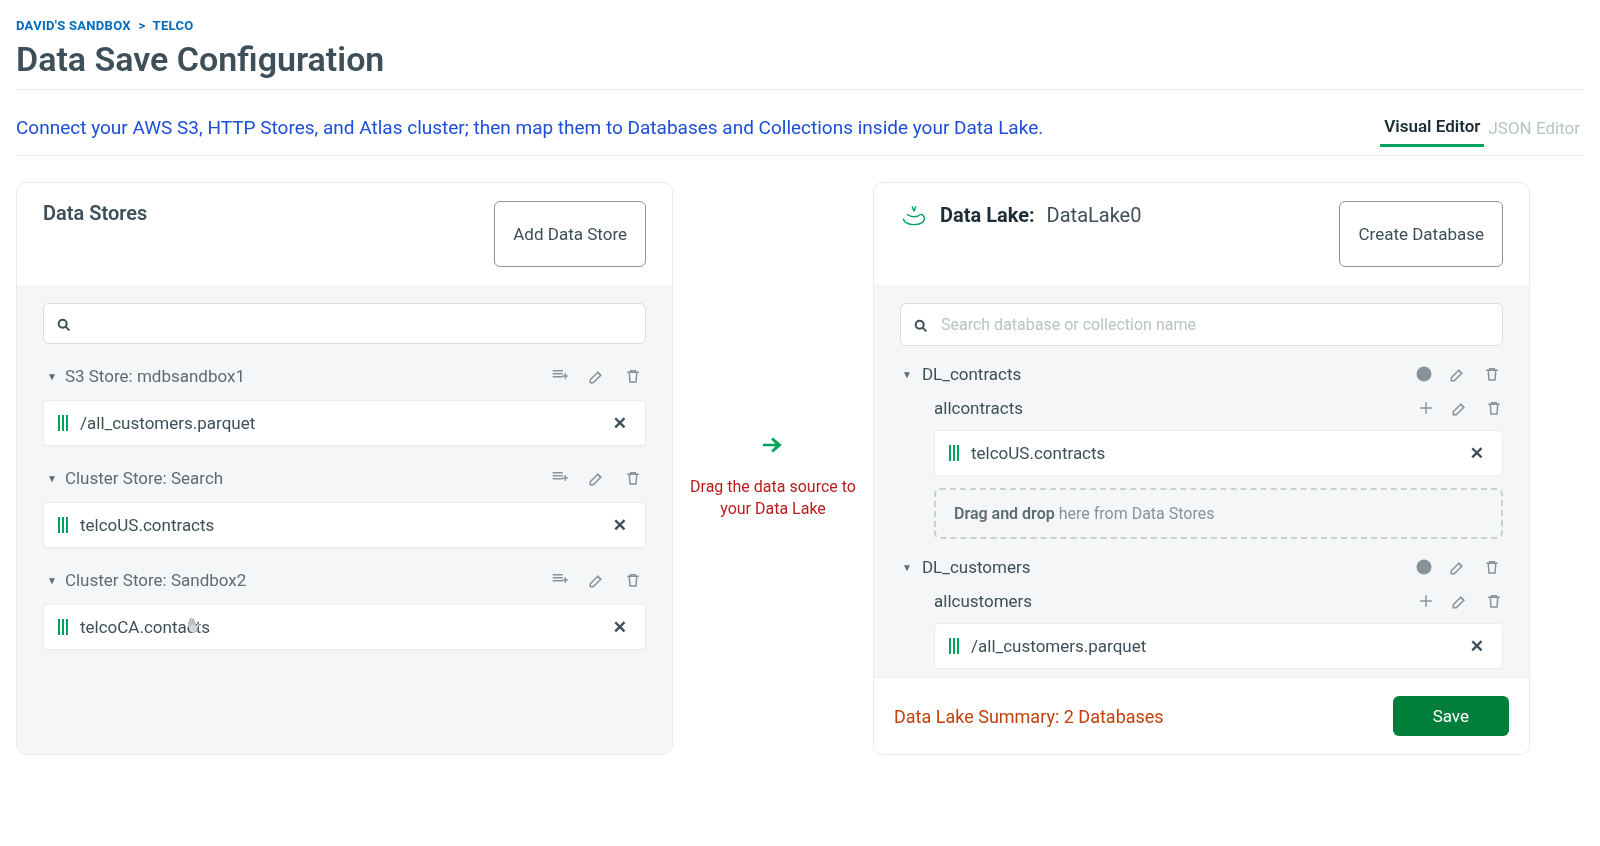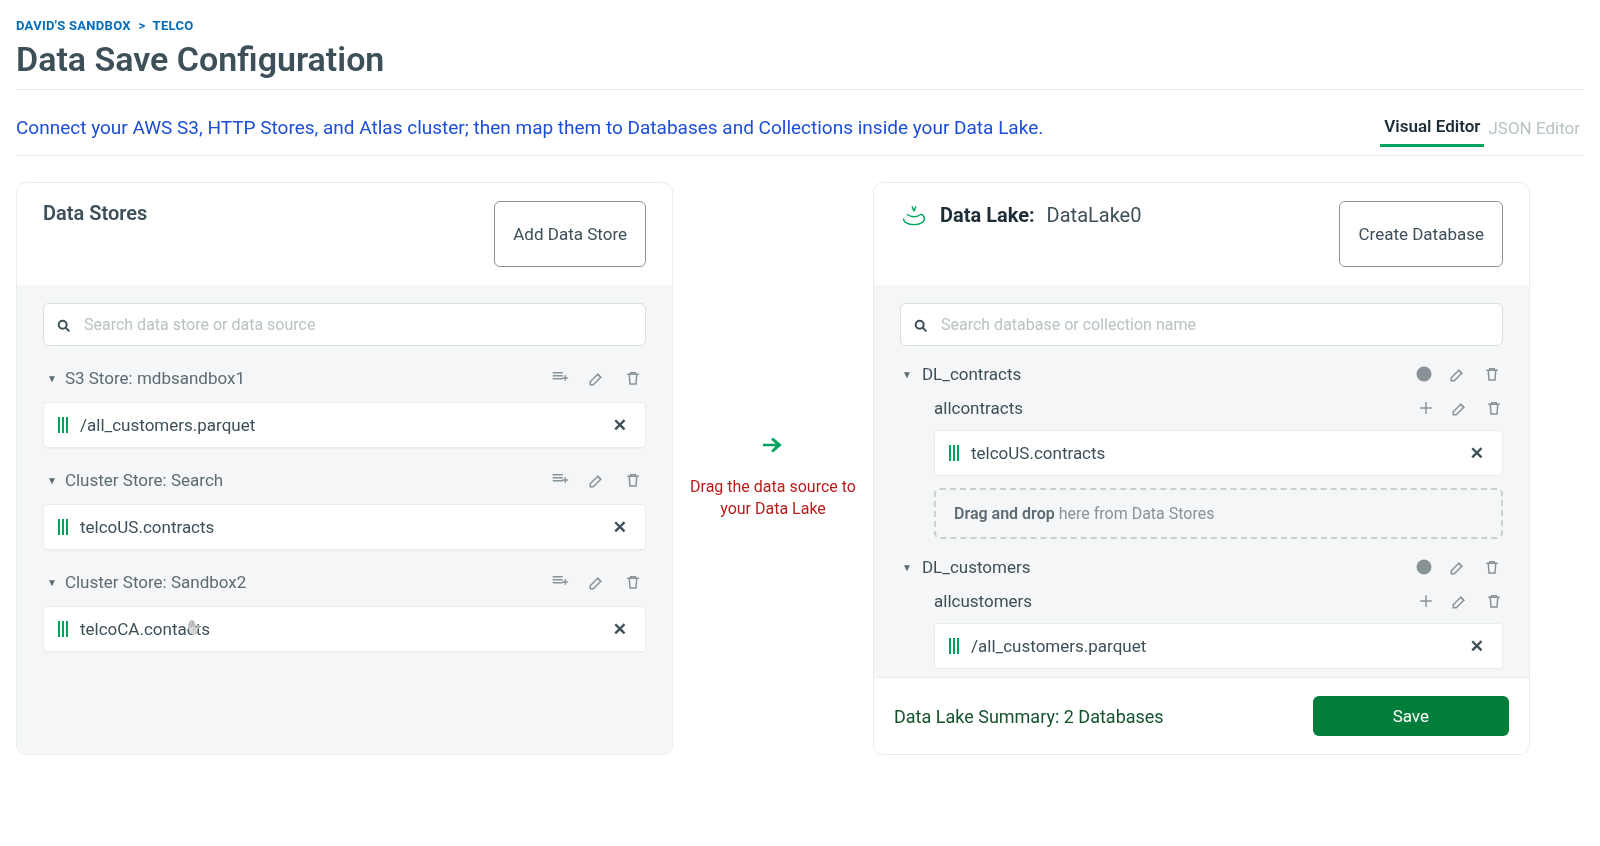--- a/index.html
+++ b/index.html
@@ -210,28 +210,28 @@
   .dropzone b { color:#5D6C74; font-weight:600; }
 
   .footer {
     border-top:1px solid #E8EDEB;
     background:#fff;
     display:flex;
     justify-content: space-between;
     align-items:center;
     padding: 18px 20px;
   }
-  .footer .summary { font-size:18px; color:#14532d; }
+  .footer .summary { font-size:18px; color:#c2410c; }
   .btn-primary {
     background:#007E3A;
     color:#fff;
     border:none;
     border-radius:6px;
     font-size:17px;
-    padding: 10px 80px;
+    padding: 10px 40px;
     cursor:pointer;
     font-family: inherit;
   }
 
   .arrow {
     color:#00A35B;
     font-size:34px;
     font-weight:900;
   }
   .mid-text {
@@ -291,21 +291,20 @@
         <button class="btn-outline">Add Data Store</button>
       </div>
       <div class="panel-body">
         <div class="search">
           <span>
             <svg width="16" height="16" viewBox="0 0 24 24" fill="none" stroke="#3D4F58" stroke-width="3">
                 <circle cx="10" cy="10" r="6"></circle>
                 <line x1="20" y1="20" x2="14.5" y2="14.5"></line>
               </svg>
           </span>
-          <input placeholder="Search data store or data source" style="">
         </div>
 
         <div id="stores-container">
             <div class="store-header">
     <div class="lft">
       <span class="caret">▼</span>
       <span>S3 Store: mdbsandbox1</span>
     </div>
     <div class="actions">
       <span class="icon-btn">

